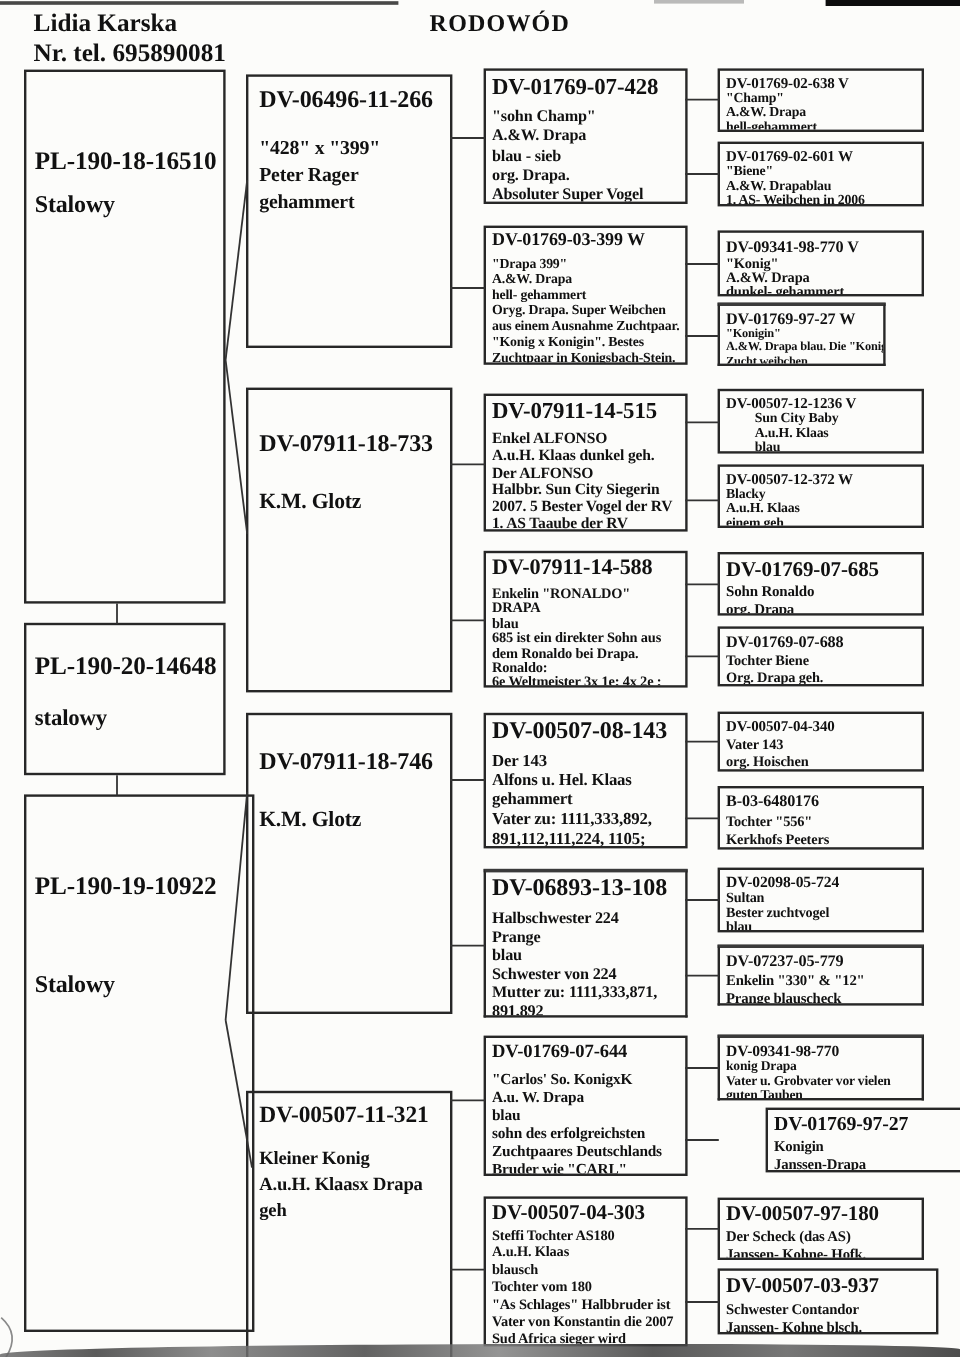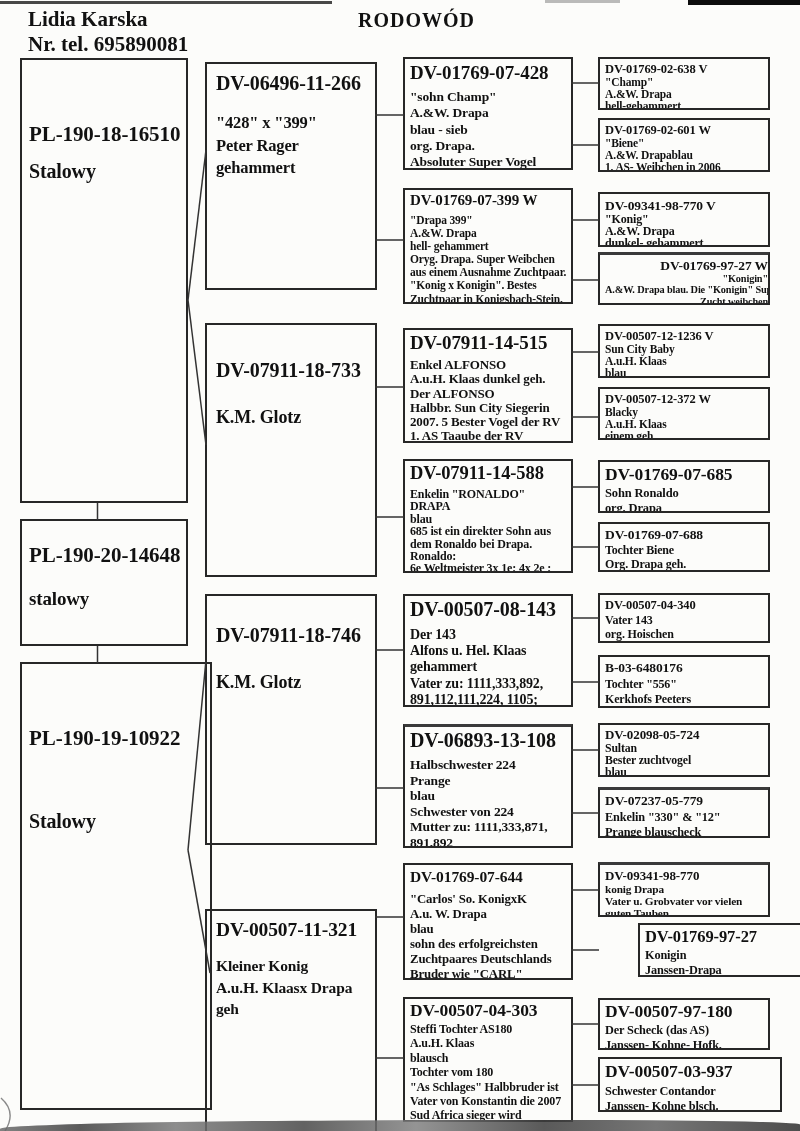--- a/index.html
+++ b/index.html
@@ -85,21 +85,21 @@
       <div class="ring" style="top: 3px; font-size: 19px;">DV-01769-07-428</div>
       <div class="body" style="top: 30px; font-size: 13.5px; line-height: 16.3px;">
         <div class="bline">"sohn Champ"</div>
         <div class="bline">A.&amp;W. Drapa</div>
         <div class="bline">blau - sieb</div>
         <div class="bline">org. Drapa.</div>
         <div class="bline">Absoluter Super Vogel</div>
       </div>
     </div>
     <div class="pbox g3" style="left: 403px; top: 188px; width: 170px; height: 116px;">
-      <div class="ring" style="top: 2px; font-size: 15px;">DV-01769-07-399 W</div>
+      <div class="ring" style="top: 2px; font-size: 15px;">DV-01769-03-399 W</div>
       <div class="body" style="top: 24px; font-size: 11.5px; line-height: 13.1px;">
         <div class="bline">"Drapa  399"</div>
         <div class="bline">A.&amp;W. Drapa</div>
         <div class="bline">hell- gehammert</div>
         <div class="bline">Oryg. Drapa.  Super Weibchen</div>
         <div class="bline">aus einem Ausnahme Zuchtpaar.</div>
         <div class="bline">"Konig x Konigin". Bestes</div>
         <div class="bline">Zuchtpaar in Konigsbach-Stein.</div>
       </div>
     </div>
@@ -187,31 +187,31 @@
       </div>
     </div>
     <div class="pbox g4" style="left: 598px; top: 192px; width: 172px; height: 55px;">
       <div class="ring" style="top: 4px; font-size: 13.5px;">DV-09341-98-770 V</div>
       <div class="body" style="top: 19px; font-size: 12px; line-height: 12px;">
         <div class="bline">"Konig"</div>
         <div class="bline">A.&amp;W. Drapa</div>
         <div class="bline">dunkel- gehammert</div>
       </div>
     </div>
-    <div class="pbox g4" style="left: 598px; top: 252px; width: 172px; height: 53px; border-top-width: 3.5px; border-top-color: rgb(58, 58, 58); text-align: right;">
+    <div class="pbox g4" style="left: 598px; top: 252px; width: 140px; height: 53px; border-top-width: 3.5px; border-top-color: rgb(58, 58, 58);">
       <div class="ring" style="top: 3px; font-size: 13.5px;">DV-01769-97-27 W</div>
       <div class="body" style="top: 18px; font-size: 10.3px; line-height: 11.4px;">
         <div class="bline">"Konigin"</div>
         <div class="bline">A.&amp;W. Drapa blau. Die "Konigin" Super</div>
         <div class="bline">Zucht weibchen</div>
       </div>
     </div>
     <div class="pbox g4" style="left: 598px; top: 324px; width: 172px; height: 54px;">
       <div class="ring" style="top: 3px; font-size: 12.5px;">DV-00507-12-1236 V</div>
-      <div class="body" style="top: 17px; font-size: 11.5px; line-height: 12px;">
+      <div class="body" style="top: 17px; font-size: 11.5px; line-height: 12px; padding-left: 24px;">
         <div class="bline">Sun City Baby</div>
         <div class="bline">A.u.H. Klaas</div>
         <div class="bline">blau</div>
       </div>
     </div>
     <div class="pbox g4" style="left: 598px; top: 387px; width: 172px; height: 53px;">
       <div class="ring" style="top: 3px; font-size: 12.5px;">DV-00507-12-372 W</div>
       <div class="body" style="top: 17px; font-size: 11.5px; line-height: 12px;">
         <div class="bline">Blacky</div>
         <div class="bline">A.u.H. Klaas</div>

